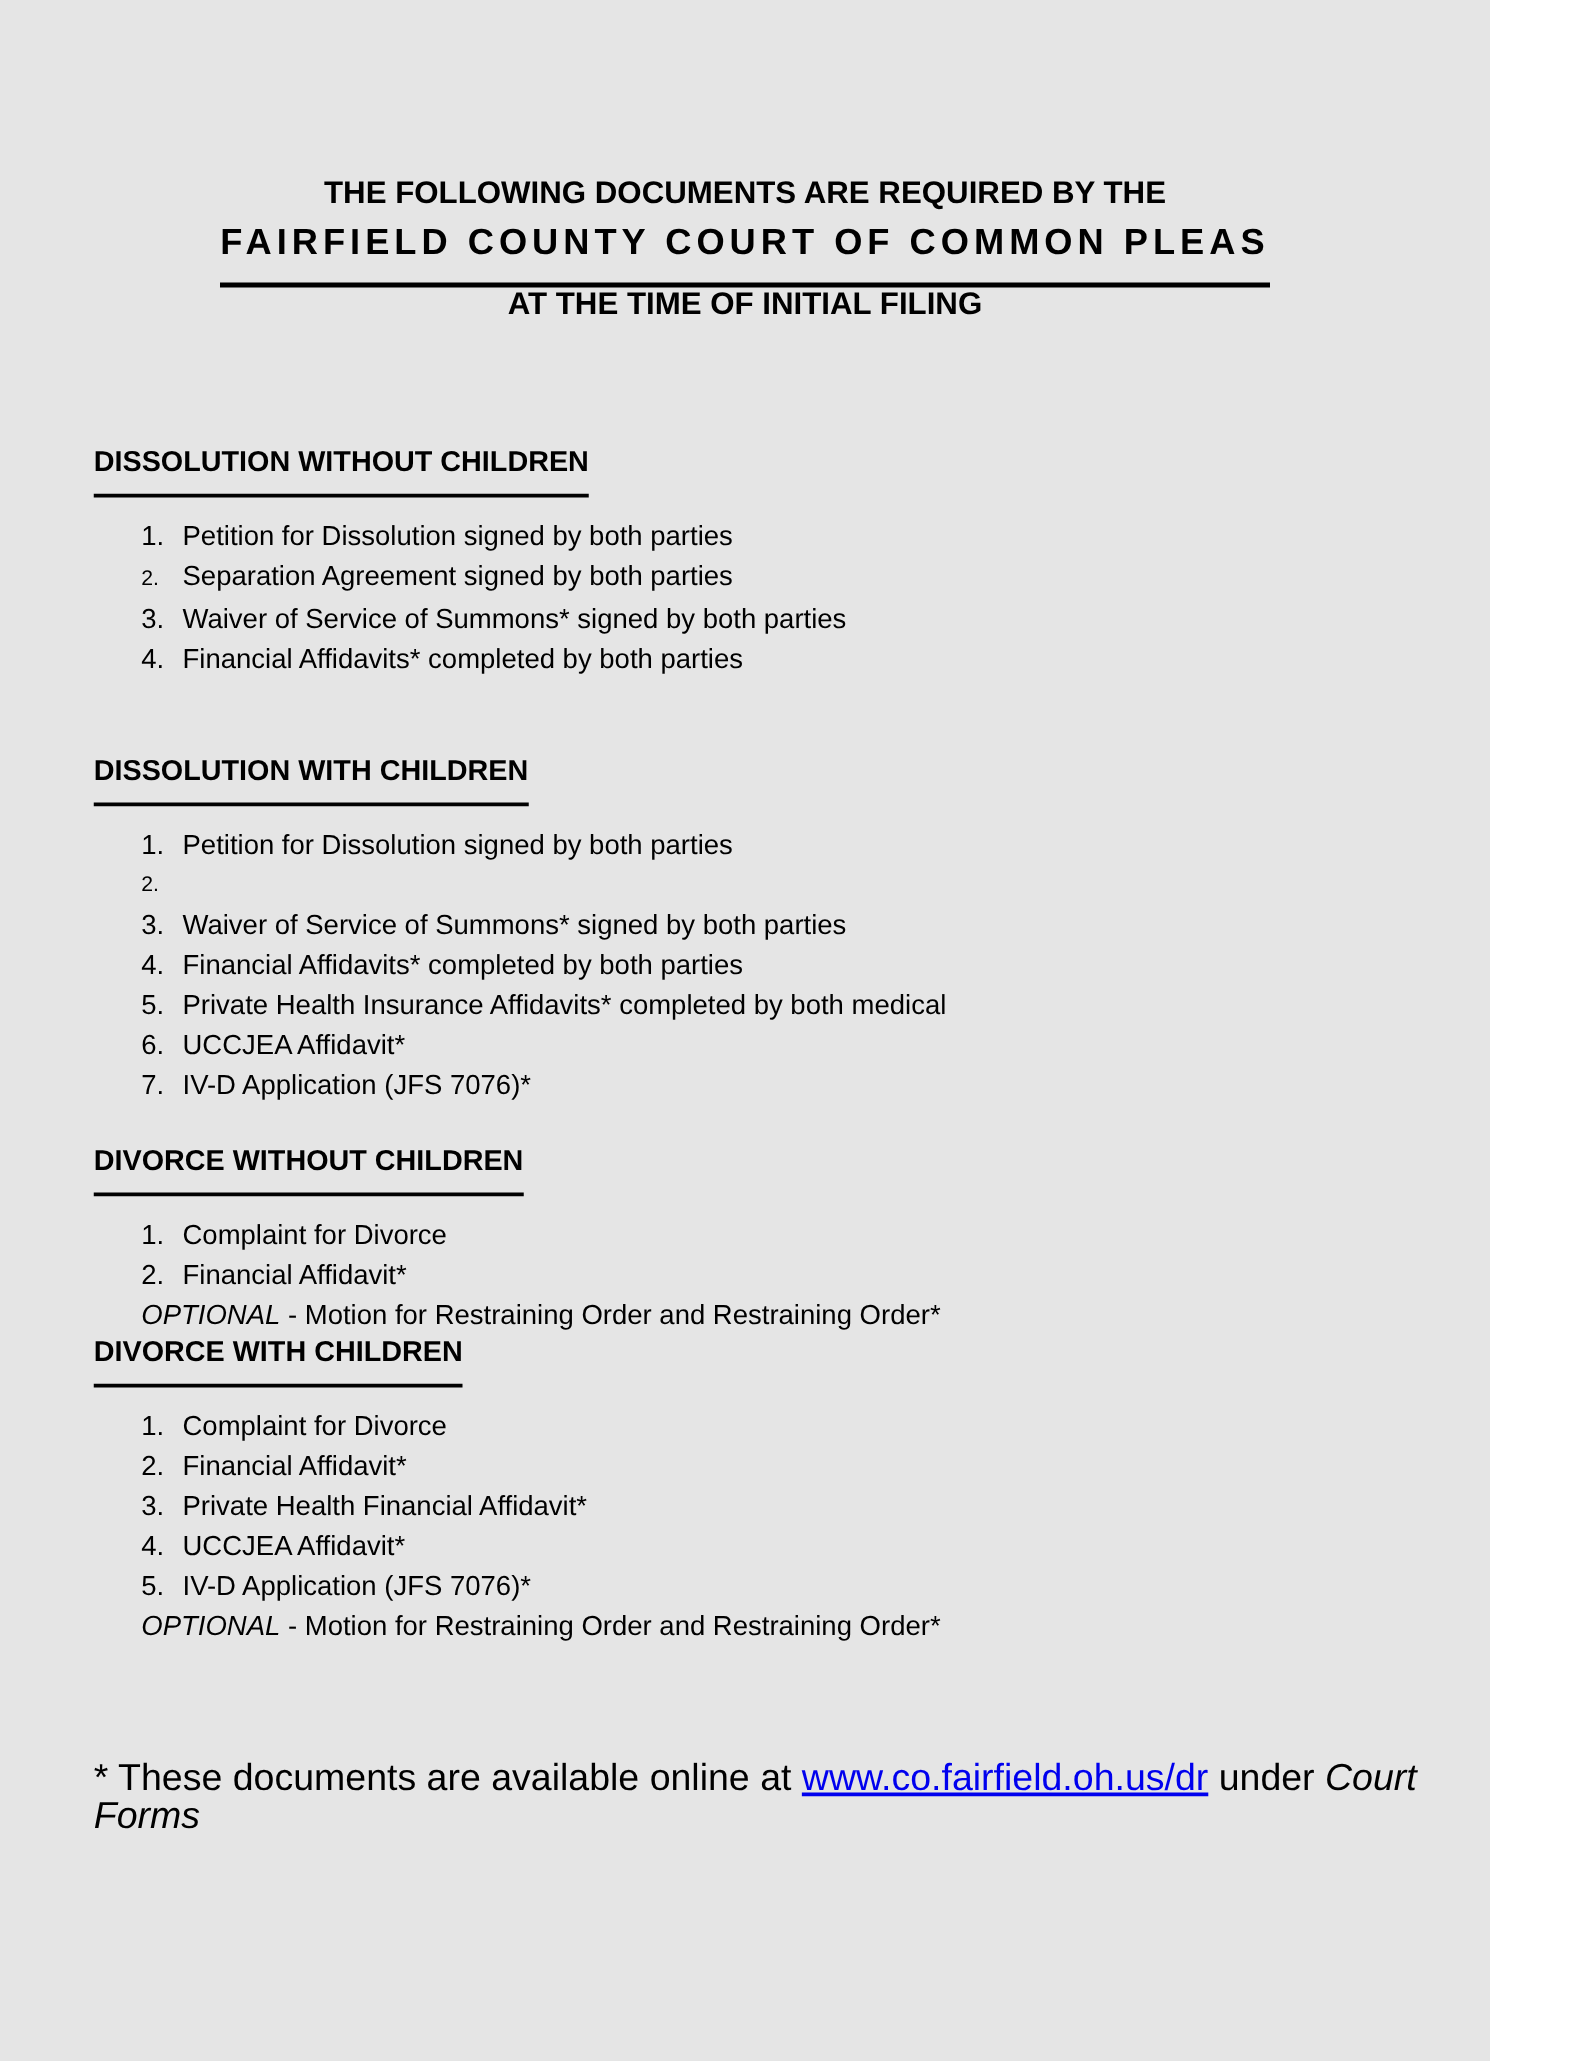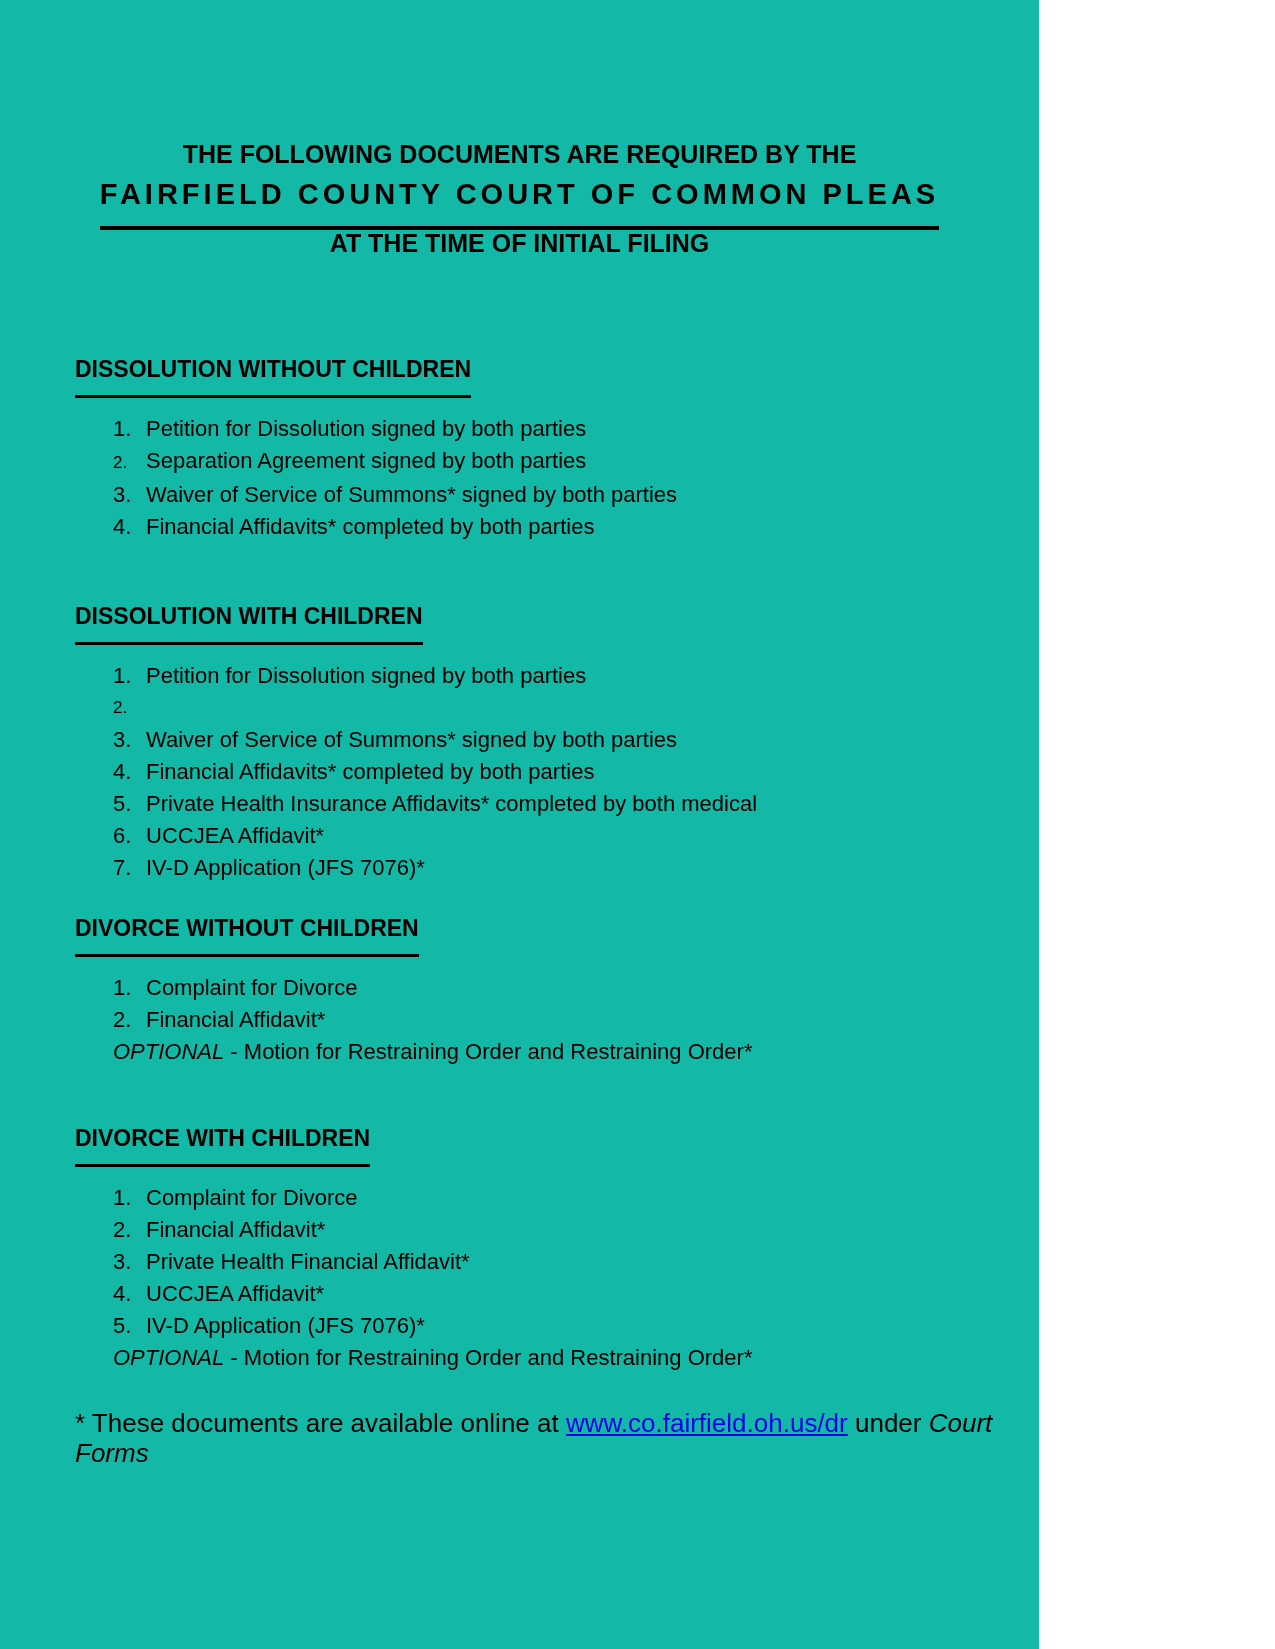--- a/index.html
+++ b/index.html
@@ -1,20 +1,20 @@
 <!DOCTYPE html>
 <html><head>
 <meta charset="utf-8">
 <style>
   html,body{margin:0;padding:0;background:#ffffff;}
   .page{
     position:relative;
-    width:1039px;
+    width:1192px;
     height:1649px;
-    background:#14b8a6;
+    background:#e5e5e5;
     color:#000000;
     font-family:"Liberation Sans", sans-serif;
     overflow:hidden;
   }
   
   .title-block{
     position:absolute;
     top:136px;
     left:0;
     width:100%;
@@ -23,21 +23,21 @@
   }
   .t1{font-size:25px;line-height:36px;}
   .t2,.t3{font-size:29px;line-height:45px;letter-spacing:4px;}
   .u-thick{border-bottom:4px solid #000;padding-bottom:16px;}
   .t4{font-size:25px;line-height:36px;padding-top:8px;}
   
   main{position:absolute;left:75px;top:356px;width:1125px;}
   section{display:block;}
   main > section:nth-of-type(2){margin-top:60px;}
   main > section:nth-of-type(3){margin-top:31px;}
-  main > section:nth-of-type(4){margin-top:57px;}
+  main > section:nth-of-type(4){}
   .sec-heading{
     display:inline-block;
     font-size:23px;
     font-weight:bold;
     line-height:26px;
     border-bottom:3px solid #000;
     padding-bottom:13px;
   }
   .list{margin-top:15px;}
   .li{
@@ -56,21 +56,21 @@
     margin-left:38px;
     line-height:32px;
     font-size:22px;
   }
   .optional em{font-style:italic;text-align:right;}
   
   .footnote{
     position:absolute;
     left:75px;
     top:1408px;
-    font-size:26px;
+    font-size:30px;
     line-height:30px;
   }
   .footnote a{color:#0000EE;text-decoration:underline;}
   .footnote em{font-style:italic;}
 </style>
 </head>
 <body>
 
 <div class="page">
 

